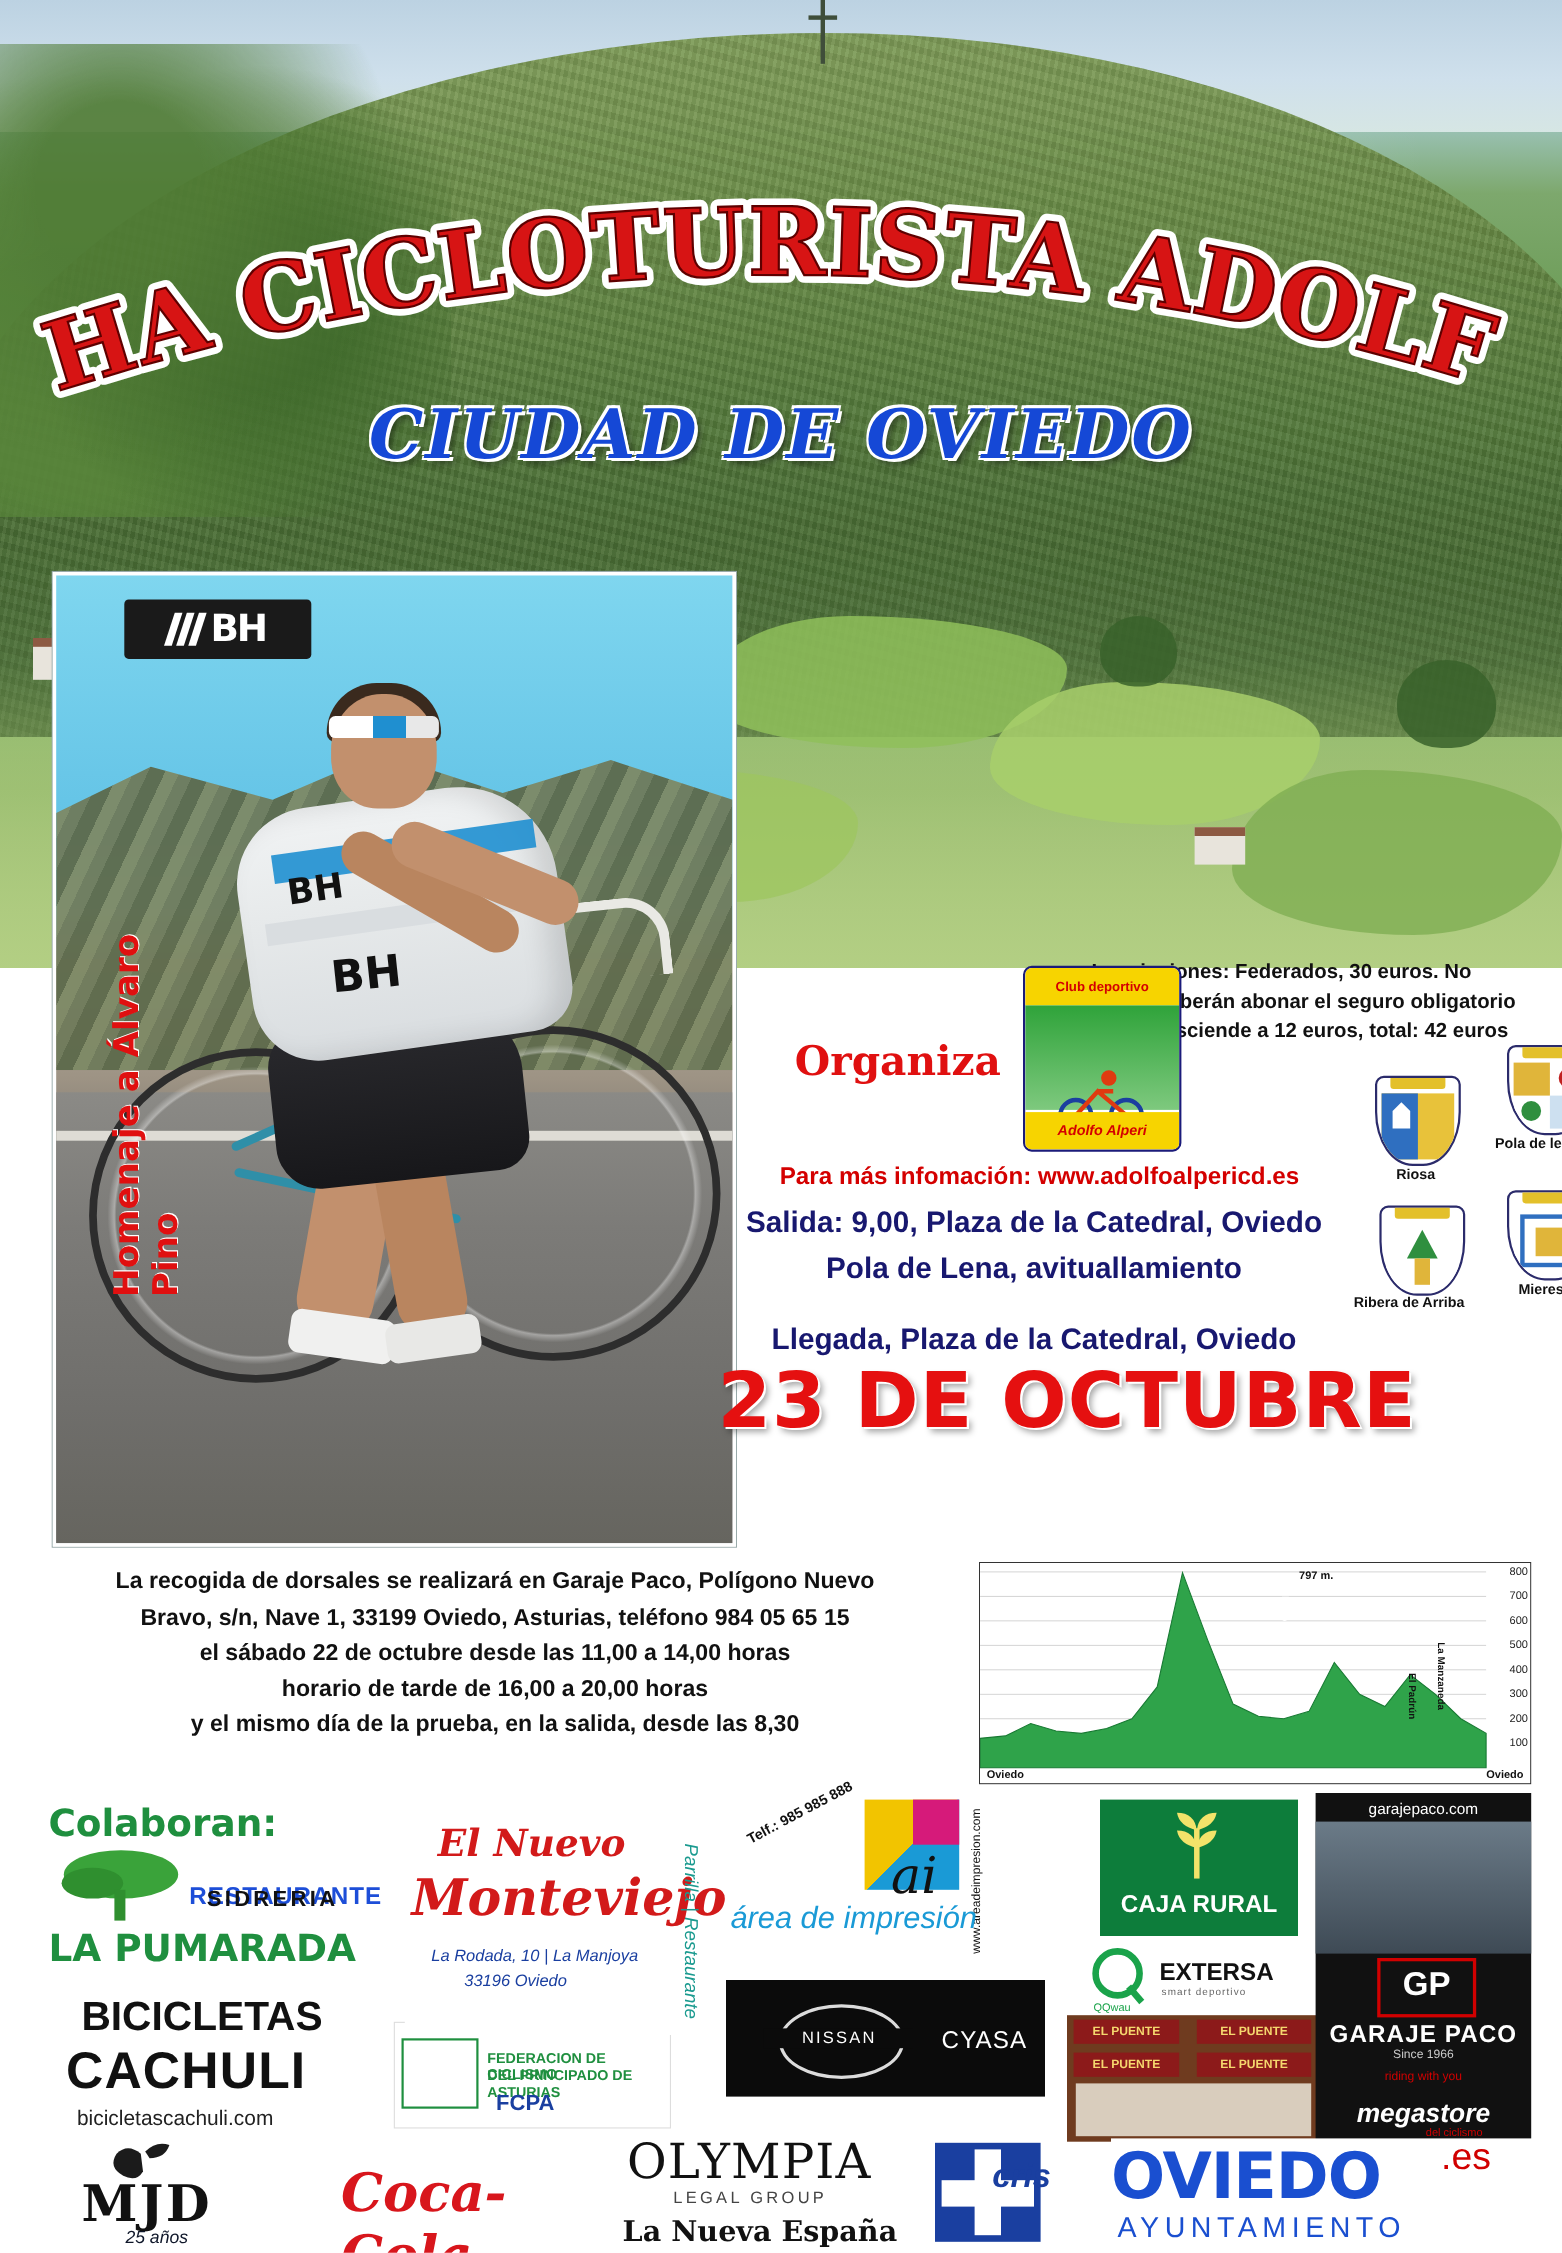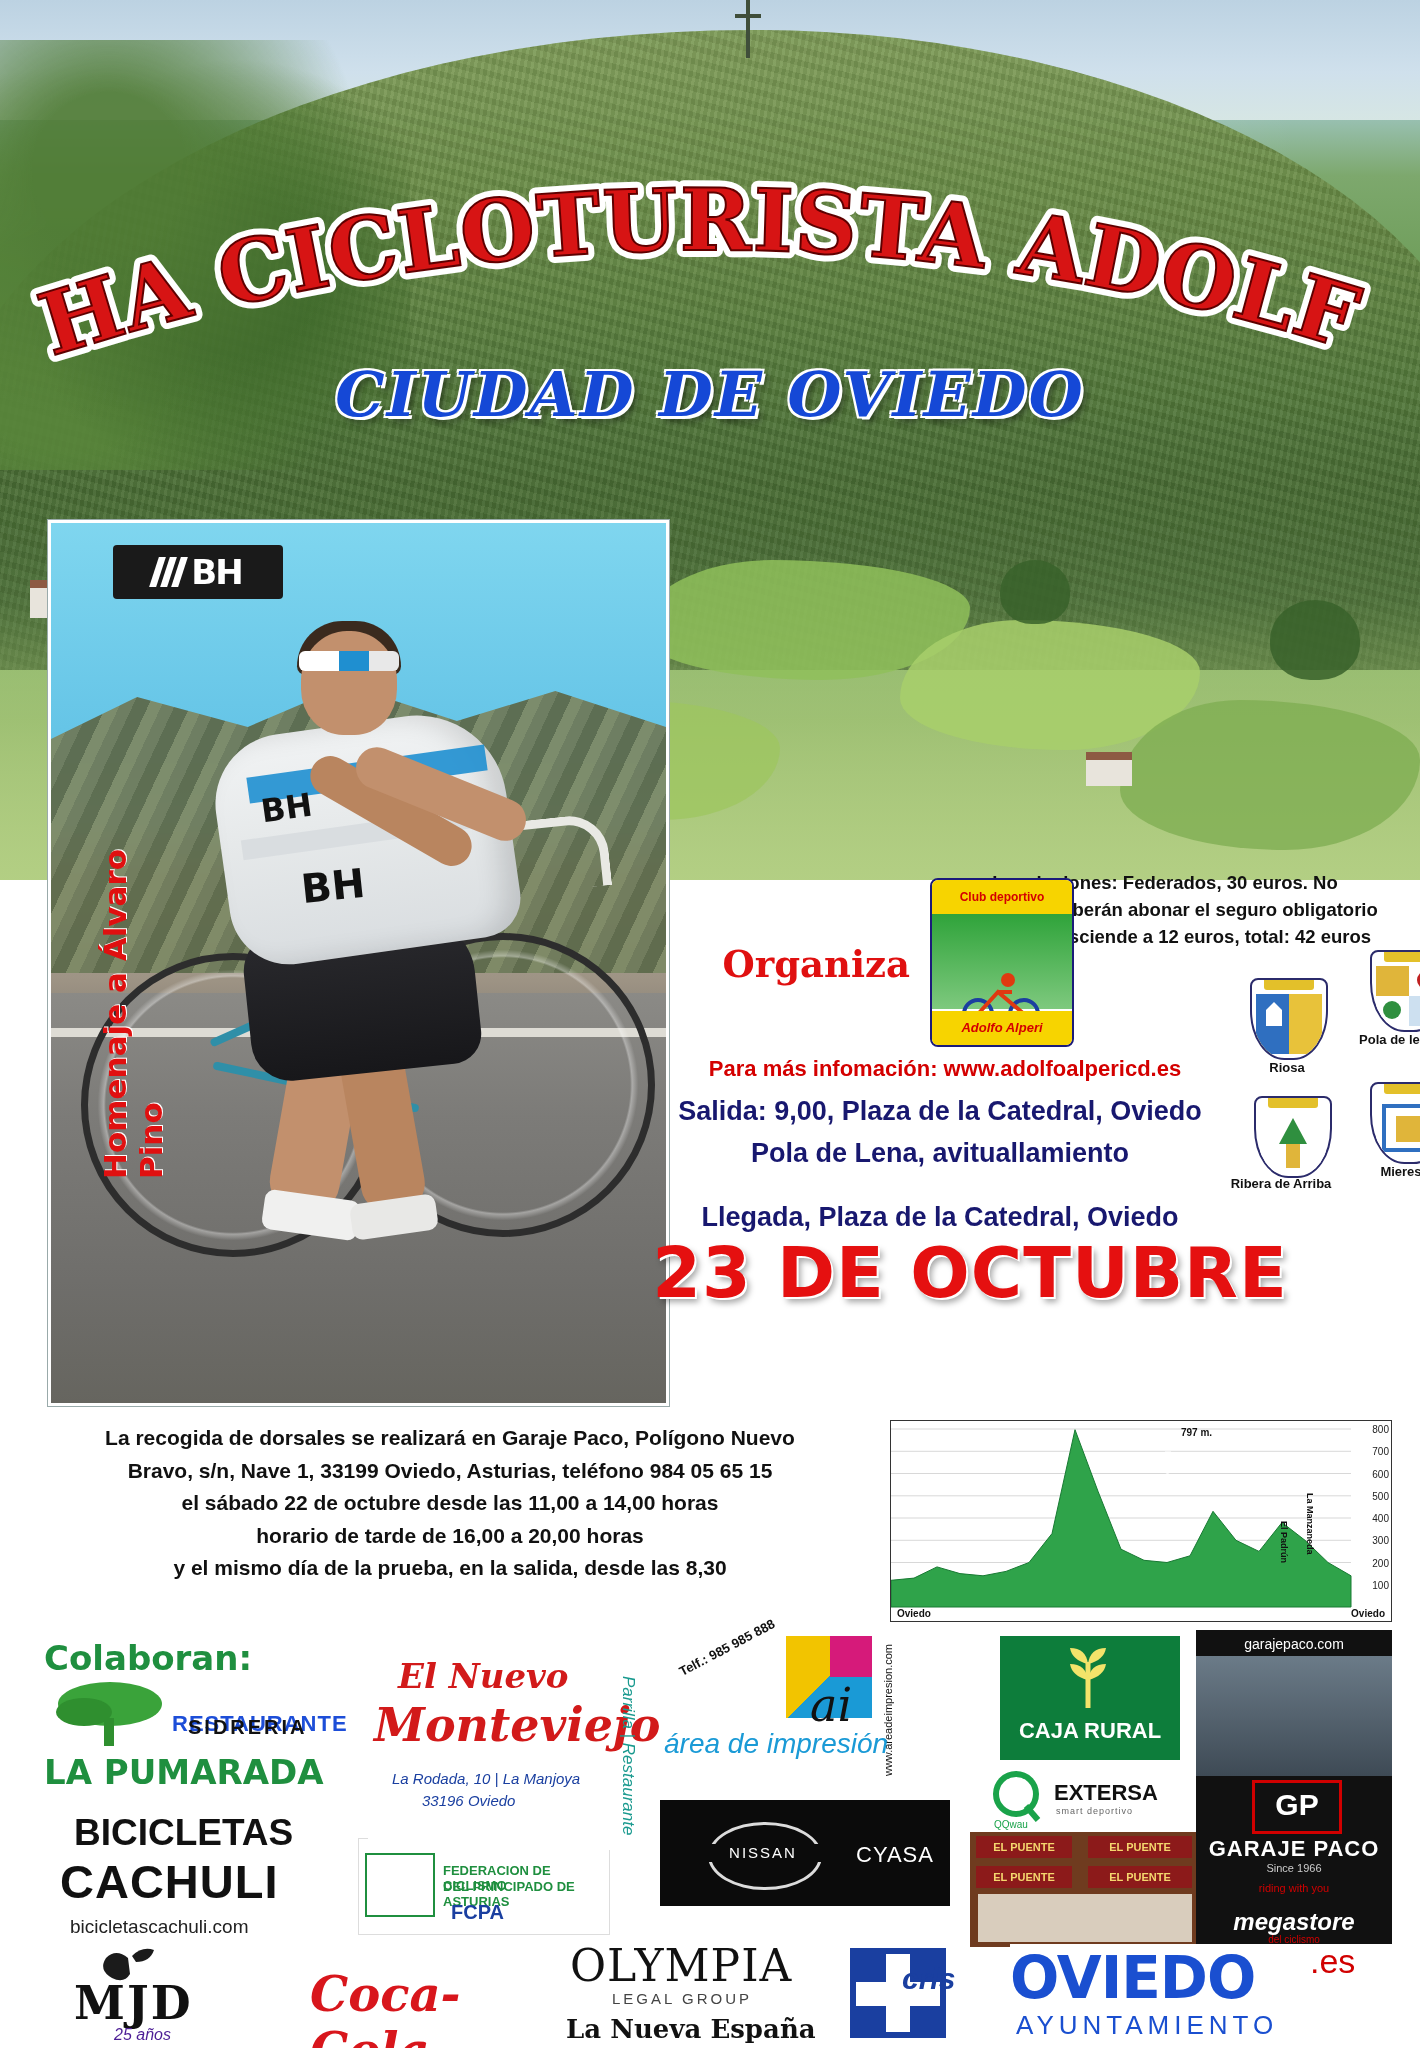--- a/index.html
+++ b/index.html
@@ -308,25 +308,25 @@
   .ep4{left:118px;top:34px;width:104px;}
   .ep-win{position:absolute;left:8px;top:62px;width:214px;height:48px;background:#d9cdbd;}
   .garaje{left:1196px;top:1630px;width:196px;height:320px;background:#111;}
   .gj-url{position:absolute;left:0;top:6px;width:196px;text-align:center;color:#fff;font-size:14px;}
   .gj-photo{position:absolute;left:0;top:26px;width:196px;height:120px;background:linear-gradient(180deg,#6b7b88,#3e4a55);}
   .gj-gp{position:absolute;left:56px;top:150px;width:84px;height:48px;border:3px solid #d10000;color:#fff;font-size:30px;font-weight:bold;text-align:center;line-height:44px;}
   .gj-name{position:absolute;left:0;top:206px;width:196px;text-align:center;color:#fff;font-size:22px;font-weight:bold;letter-spacing:1px;}
   .gj-since{position:absolute;left:0;top:232px;width:196px;text-align:center;color:#ccc;font-size:11px;}
   .gj-slog{position:absolute;left:0;top:252px;width:196px;text-align:center;color:#d10000;font-size:11px;}
   .gj-mega{position:absolute;left:0;top:278px;width:196px;text-align:center;color:#fff;font-size:24px;font-weight:bold;font-style:italic;}
-  .gj-mega2{position:absolute;left:0;top:304px;width:196px;text-align:center;color:#d10000;font-size:10px;}
+  .gj-mega2{position:absolute;left:0;top:304px;width:196px;text-align:center;color:#d10000;font-size:10px;padding-left:28px;}
   .mjd{left:70px;top:1950px;width:210px;height:96px;}
   .mjd-ap{position:absolute;left:28px;top:-4px;width:90px;height:38px;}
   .mjd-t{position:absolute;left:4px;top:26px;font-size:46px;font-weight:bold;color:#111;font-family:"DejaVu Serif",serif;letter-spacing:2px;}
-  .mjd-s{position:absolute;left:44px;top:76px;font-size:16px;color:#4c1d95;font-style:italic;text-align:right;}
+  .mjd-s{position:absolute;left:44px;top:76px;font-size:16px;color:#0f172a;font-style:italic;text-align:right;}
   .coke{left:310px;top:1962px;width:230px;height:80px;}
   .coke-t{position:absolute;left:0;top:4px;font-size:48px;color:#d8161c;font-family:"DejaVu Serif",serif;font-style:italic;font-weight:bold;}
   .olympia{left:570px;top:1940px;width:270px;height:100px;}
   .ol1{position:absolute;left:0;top:0;font-size:44px;color:#111;font-family:"DejaVu Serif",serif;letter-spacing:1px;}
   .ol2{position:absolute;left:42px;top:50px;font-size:15px;color:#444;letter-spacing:3px;}
   .lne{position:absolute;left:-4px;top:74px;font-size:26px;color:#111;font-family:"DejaVu Serif",serif;font-weight:bold;}
   .cruz{left:850px;top:1948px;width:110px;height:90px;}
   .cruz-bg{position:absolute;left:0;top:0;width:96px;height:90px;background:#1a3fa0;}
   .cruz-w1{position:absolute;left:36px;top:6px;width:24px;height:78px;background:#fff;}
   .cruz-w2{position:absolute;left:6px;top:34px;width:84px;height:24px;background:#fff;}

